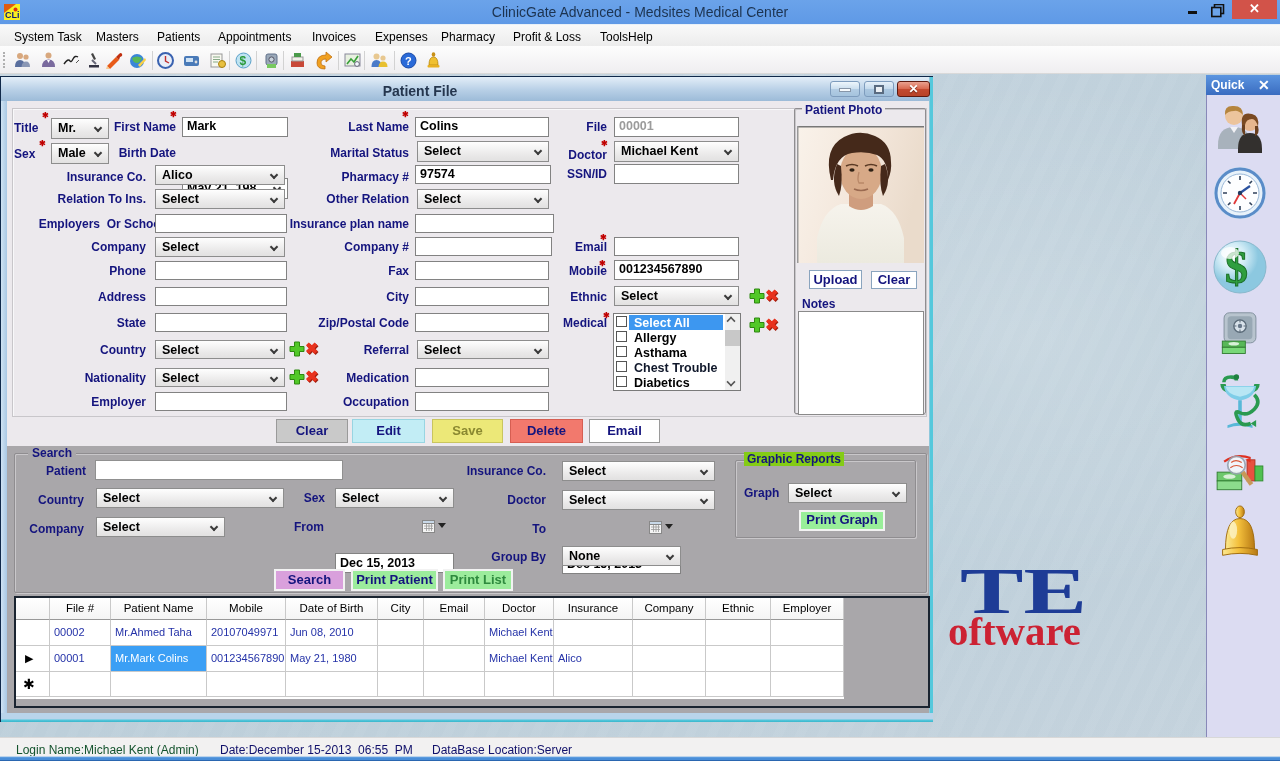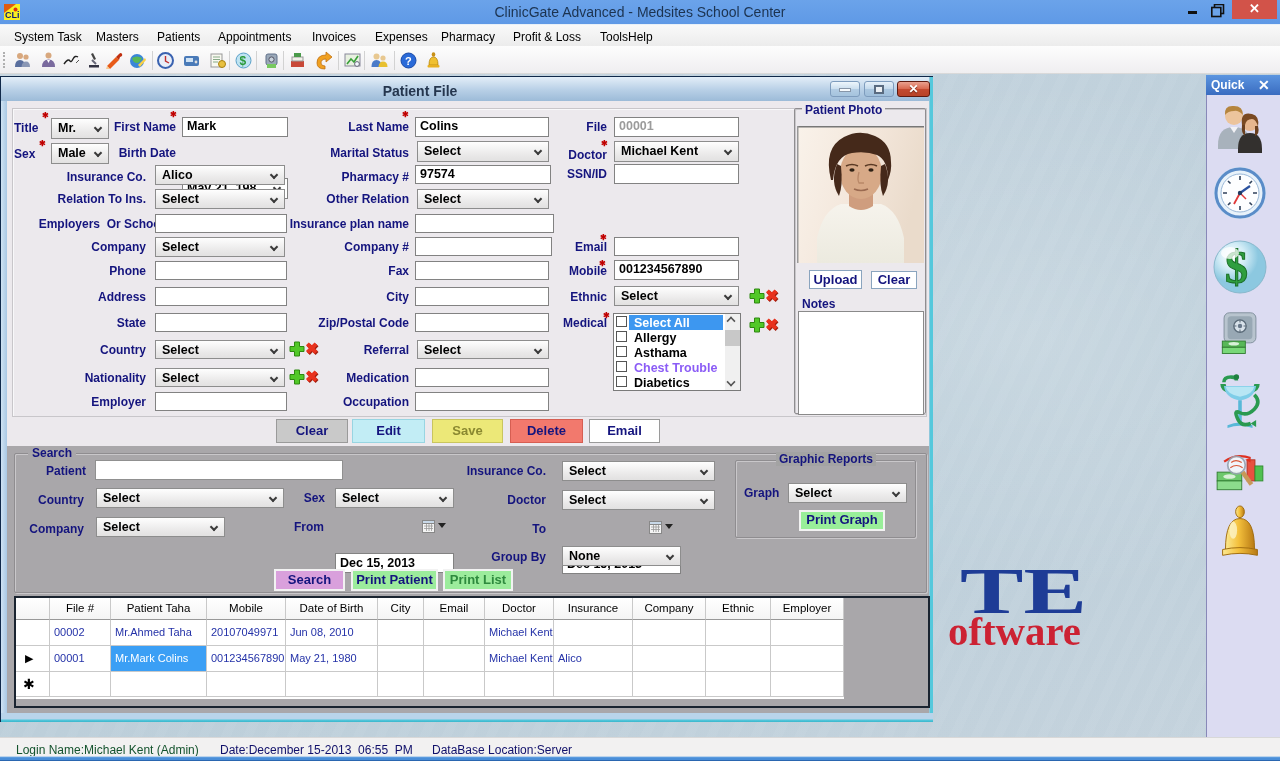--- a/index.html
+++ b/index.html
@@ -54,21 +54,21 @@
 .xico{position:absolute;color:#e8321e;font-size:16px;font-weight:bold;text-shadow:1px 1px 0 #a02010;}
 .gbx{position:absolute;border:1px solid #8f8d90;border-radius:2px;box-shadow:inset 1px 1px 0 #c9c7ca, 1px 1px 0 #c9c7ca;}
 .btn{position:absolute;font-weight:bold;font-size:13px;color:#14147e;text-align:center;}
 </style></head>
 <body>
 <div class="abs" id="mdi"></div>
 <div class="abs" id="logoTE">TE</div>
 <div class="abs" id="logoSW">oftware</div>
 
 <div class="abs" id="titlebar"></div>
-<div class="abs" id="apptitle">ClinicGate Advanced - Medsites School Center</div>
+<div class="abs" id="apptitle">ClinicGate Advanced - Medsites Medical Center</div>
 <svg class="abs" style="left:4px;top:4px" width="16" height="16">
     <rect width="16" height="16" fill="#f8ef22"></rect>
     <path d="M0 0 L12 0 L0 9 Z" fill="#e05a10"></path>
     <circle cx="11.5" cy="5.5" r="2" fill="#e03010"></circle>
     <text x="1" y="14" font-size="9" font-weight="bold" fill="#101c78" font-family="Liberation Sans">CLi</text>
   </svg>
 <div class="abs" style="left:1188px;top:11px;width:9px;height:2.5px;background:#111"></div>
 <svg class="abs" style="left:1211px;top:4px" width="14" height="14">
     <rect x="3.5" y="0.5" width="9" height="9" fill="none" stroke="#111" stroke-width="1.6"></rect>
     <rect x="0.8" y="3.5" width="9" height="9" fill="#6ba3ea" stroke="#111" stroke-width="1.6"></rect>
@@ -362,21 +362,21 @@
 <div class="abs" style="left:727px;top:378px;width:8px;height:8px;border-right:2px solid #555;border-bottom:2px solid #555;transform:rotate(45deg) scale(.8);"></div>
 <div class="abs" style="left:725px;top:330px;width:15px;height:16px;background:#c8c8c8"></div>
 <div class="abs" style="left:629px;top:315px;width:94px;height:15px;background:#3d97f0"></div>
 <div class="abs" style="left:616px;top:316px;width:11px;height:11px;background:#fff;border:1px solid #555"></div>
 <div class="abs" style="left:634px;top:316px;font-size:12.5px;font-weight:bold;color:#fff;white-space:nowrap">Select All</div>
 <div class="abs" style="left:616px;top:331px;width:11px;height:11px;background:#fff;border:1px solid #555"></div>
 <div class="abs" style="left:634px;top:331px;font-size:12.5px;font-weight:bold;color:#000">Allergy</div>
 <div class="abs" style="left:616px;top:346px;width:11px;height:11px;background:#fff;border:1px solid #555"></div>
 <div class="abs" style="left:634px;top:346px;font-size:12.5px;font-weight:bold;color:#000">Asthama</div>
 <div class="abs" style="left:616px;top:361px;width:11px;height:11px;background:#fff;border:1px solid #555"></div>
-<div class="abs" style="left:634px;top:361px;font-size:12.5px;font-weight:bold;color:#8b5cf6;white-space:nowrap">Chest Trouble</div>
+<div class="abs" style="left:634px;top:361px;font-size:12.5px;font-weight:bold;color:#0f172a;white-space:nowrap">Chest Trouble</div>
 <div class="abs" style="left:616px;top:376px;width:11px;height:11px;background:#fff;border:1px solid #555"></div>
 <div class="abs" style="left:634px;top:376px;font-size:12.5px;font-weight:bold;color:#000">Diabetics</div>
 
 <div class="lbl" style="left:14px;top:343px;width:132px">Country</div>
 <div class="cmb" style="left:155px;top:340px;width:130px;height:19px">Select<i></i></div>
 <svg class="plus" style="left:289px;top:341px" viewBox="0 0 16 16">
     <path d="M5.5 1h5v4.5H15v5h-4.5V15h-5v-4.5H1v-5h4.5z" fill="#52c828" stroke="#2e8810" stroke-width="1"></path>
   </svg>
 <div class="xico" style="left:305px;top:339px">✖</div>
 <div class="lbl" style="left:280px;top:343px;width:129px">Referral</div>
@@ -464,38 +464,38 @@
 <svg class="abs" style="left:649px;top:521px" width="13" height="13">
     <rect x="0.5" y="0.5" width="12" height="12" fill="#f4f4f4" stroke="#888"></rect>
     <rect x="0.5" y="0.5" width="12" height="3" fill="#c8d8e8" stroke="#888"></rect>
     <path d="M2 6h9M2 8.5h9M4.5 4v7M7 4v7M9.5 4v7" stroke="#999" stroke-width="0.8"></path>
   </svg>
 <div class="abs" style="left:665px;top:524px;width:0;height:0;border:4px solid transparent;border-top:5px solid #222"></div>
 <div class="lbl" style="left:440px;top:550px;width:106px">Group By</div>
 <div class="cmb" style="left:562px;top:546px;width:119px;height:20px">None<i></i></div>
 
 <div class="gbx" style="left:735px;top:460px;width:181px;height:78px"></div>
-<div class="lbl la" style="left:776px;top:452px;background:#a3a3a3;padding:0 3px">Graphic Reports</div>
+<div class="lbl la" style="left:744px;top:452px;background:#84cc16;padding:0 3px">Graphic Reports</div>
 <div class="lbl la" style="left:744px;top:486px">Graph</div>
 <div class="cmb" style="left:788px;top:483px;width:119px;height:20px">Select<i></i></div>
 <div class="btn" style="left:799px;top:510px;width:86px;height:21px;background:#99ee99;border:2px solid #f2f2f2;line-height:16px">Print Graph</div>
 
 <div class="btn" style="left:274px;top:569px;width:71px;height:22px;background:#d9a0dc;border:2px solid #f2f2f2;line-height:17px">Search</div>
 <div class="btn" style="left:351px;top:569px;width:87px;height:22px;background:#9cec9c;border:2px solid #f2f2f2;line-height:17px">Print Patient</div>
 <div class="btn" style="left:443px;top:569px;width:70px;height:22px;background:#9cec9c;border:2px solid #f2f2f2;line-height:17px;color:#2e8a3e">Print List</div>
 
 <div class="abs" style="left:14px;top:596px;width:916px;height:112px;background:#a9a7aa;border:2px solid #1a2430"></div>
 <div class="abs" id="grid" style="left:16px;top:598px;width:828px;height:101px;background:#fff"></div>
 <style>
 .gh{position:absolute;top:598px;height:22px;background:linear-gradient(#ffffff,#f4f4f4);border-right:1px solid #c9c9c9;border-bottom:1px solid #989898;font-size:11.5px;color:#000;text-align:center;line-height:21px;overflow:hidden;}
 .gc{position:absolute;height:26px;background:#fff;border-right:1px solid #c9c9c9;border-bottom:1px solid #c9c9c9;font-size:11px;color:#2432a8;line-height:25px;padding-left:4px;overflow:hidden;white-space:nowrap;}
 </style>
 <div class="gh" style="left:16px;top:598px;width:34px"></div>
 <div class="gh" style="left:50px;width:61px">File #</div>
-<div class="gh" style="left:111px;width:96px">Patient Taha</div>
+<div class="gh" style="left:111px;width:96px">Patient Name</div>
 <div class="gh" style="left:207px;width:79px">Mobile</div>
 <div class="gh" style="left:286px;width:92px">Date of Birth</div>
 <div class="gh" style="left:378px;width:46px">City</div>
 <div class="gh" style="left:424px;width:61px">Email</div>
 <div class="gh" style="left:485px;width:69px">Doctor</div>
 <div class="gh" style="left:554px;width:79px">Insurance</div>
 <div class="gh" style="left:633px;width:73px">Company</div>
 <div class="gh" style="left:706px;width:65px">Ethnic</div>
 <div class="gh" style="left:771px;width:73px">Employer</div>
 

